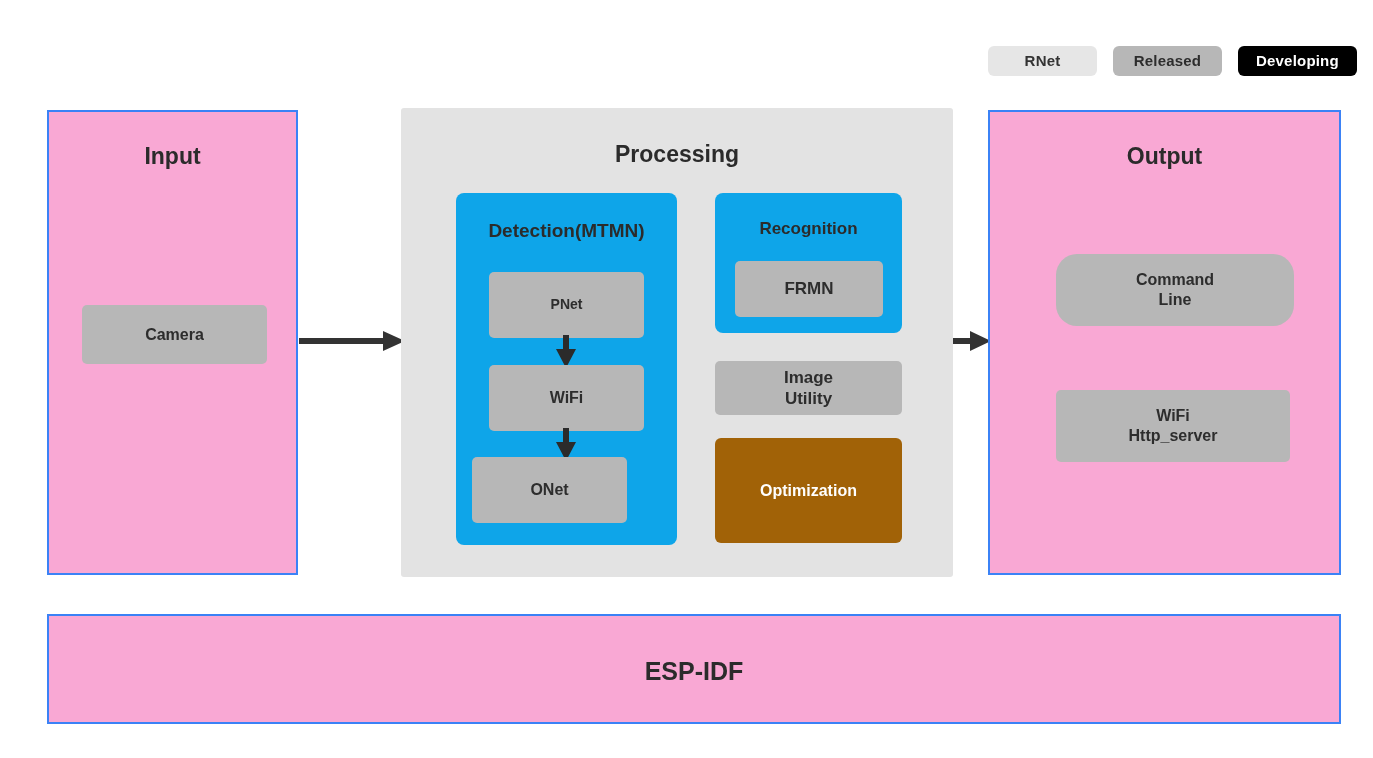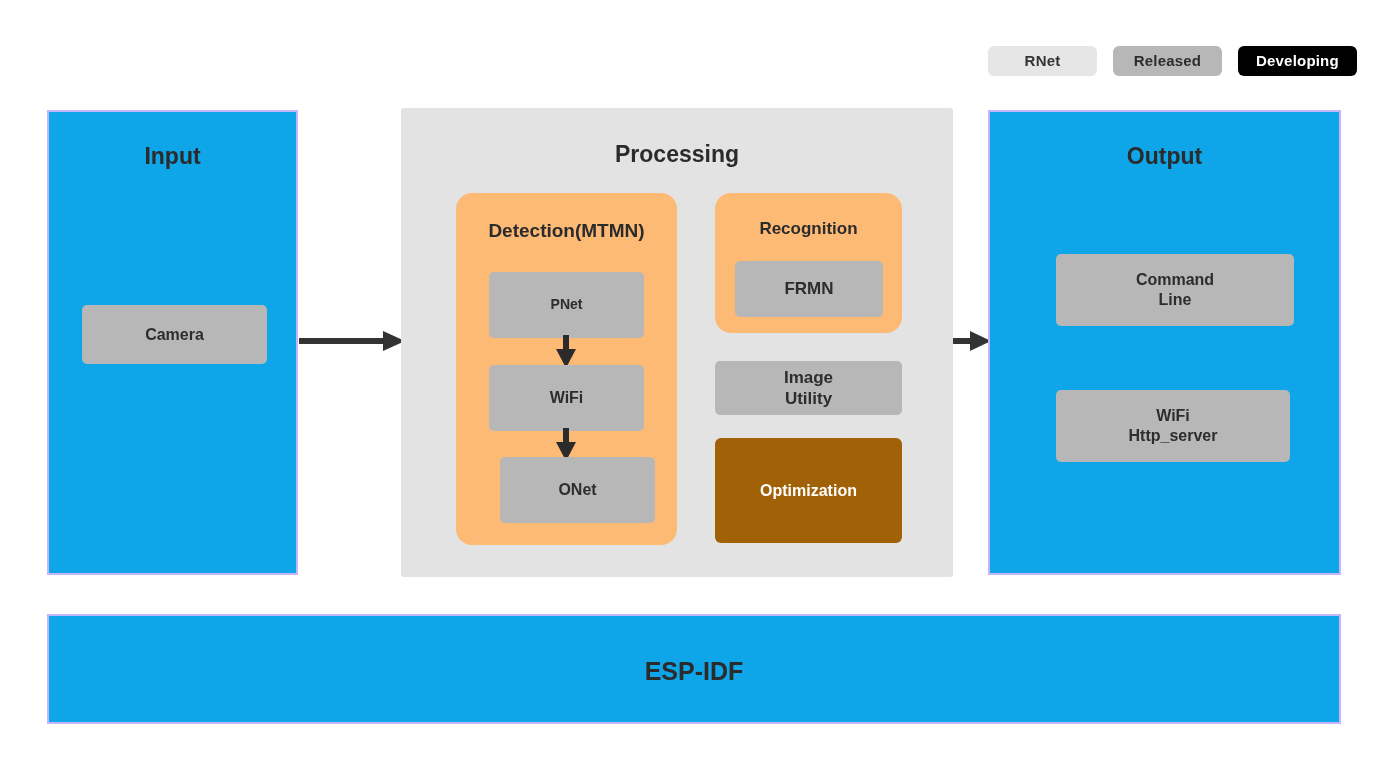--- a/index.html
+++ b/index.html
@@ -39,22 +39,22 @@
   .chip.core      { background: #e6e6e6; color: #333333; min-width: 73px; }
   .chip.released  { background: #b7b7b7; color: #2d2d2d; min-width: 73px; }
   .chip.developing{ background: #000000; color: #ffffff; min-width: 73px; }
 
   
   .panel {
     position: absolute;
     box-sizing: border-box;
   }
   .panel.bordered {
-    background: #0ea5e9;
-    border: 2px solid #c4b5fd;
+    background: #f9a8d4;
+    border: 2px solid #3b82f6;
   }
   .panel-title {
     position: absolute;
     left: 0;
     right: 0;
     text-align: center;
     font-size: 23px;
     font-weight: bold;
     color: #2b2b2b;
   }
@@ -75,22 +75,22 @@
     top: 41px;
     text-align: center;
     font-size: 25px;
     font-weight: bold;
     color: #2b2b2b;
   }
 
   
   .card {
     position: absolute;
-    background: #fdba74;
-    border-radius: 16px;
+    background: #0ea5e9;
+    border-radius: 8px;
     box-sizing: border-box;
   }
   .card-title {
     position: absolute;
     left: 0; right: 0;
     text-align: center;
     font-weight: bold;
     color: #2b2b2b;
   }
   #card-detection { left: 55px; top: 85px; width: 221px; height: 352px; }
@@ -113,31 +113,31 @@
   }
   .block.released { background: #b7b7b7; color: #2d2d2d; }
   .block.developing { background: #a16207; color: #ffffff; }
 
   
   #blk-camera { left: 33px; top: 193px; width: 185px; height: 59px; font-size: 16px; }
 
   
   #blk-pnet { left: 33px; top: 79px;  width: 155px; height: 66px; font-size: 14px; }
   #blk-rnet { left: 33px; top: 172px; width: 155px; height: 66px; font-size: 16px; }
-  #blk-onet { left: 44px; top: 264px; width: 155px; height: 66px; font-size: 16px; }
+  #blk-onet { left: 16px; top: 264px; width: 155px; height: 66px; font-size: 16px; }
 
   
   #blk-frmn { left: 20px; top: 68px; width: 148px; height: 56px; font-size: 17px; }
 
   
   #blk-imageutility { left: 314px; top: 253px; width: 187px; height: 54px; font-size: 17px; }
   #blk-optimization { left: 314px; top: 330px; width: 187px; height: 105px; font-size: 16px; border-radius: 6px; }
 
   
-  #blk-cmdline { left: 66px; top: 142px; width: 238px; height: 72px; font-size: 16px; }
+  #blk-cmdline { left: 66px; top: 142px; width: 238px; height: 72px; font-size: 16px; border-radius: 21px; }
   #blk-wifi    { left: 66px; top: 278px; width: 234px; height: 72px; font-size: 16px; }
 
   
   .arrow-h {
     position: absolute;
     height: 22px;
   }
   .arrow-v {
     position: absolute;
     width: 22px;

